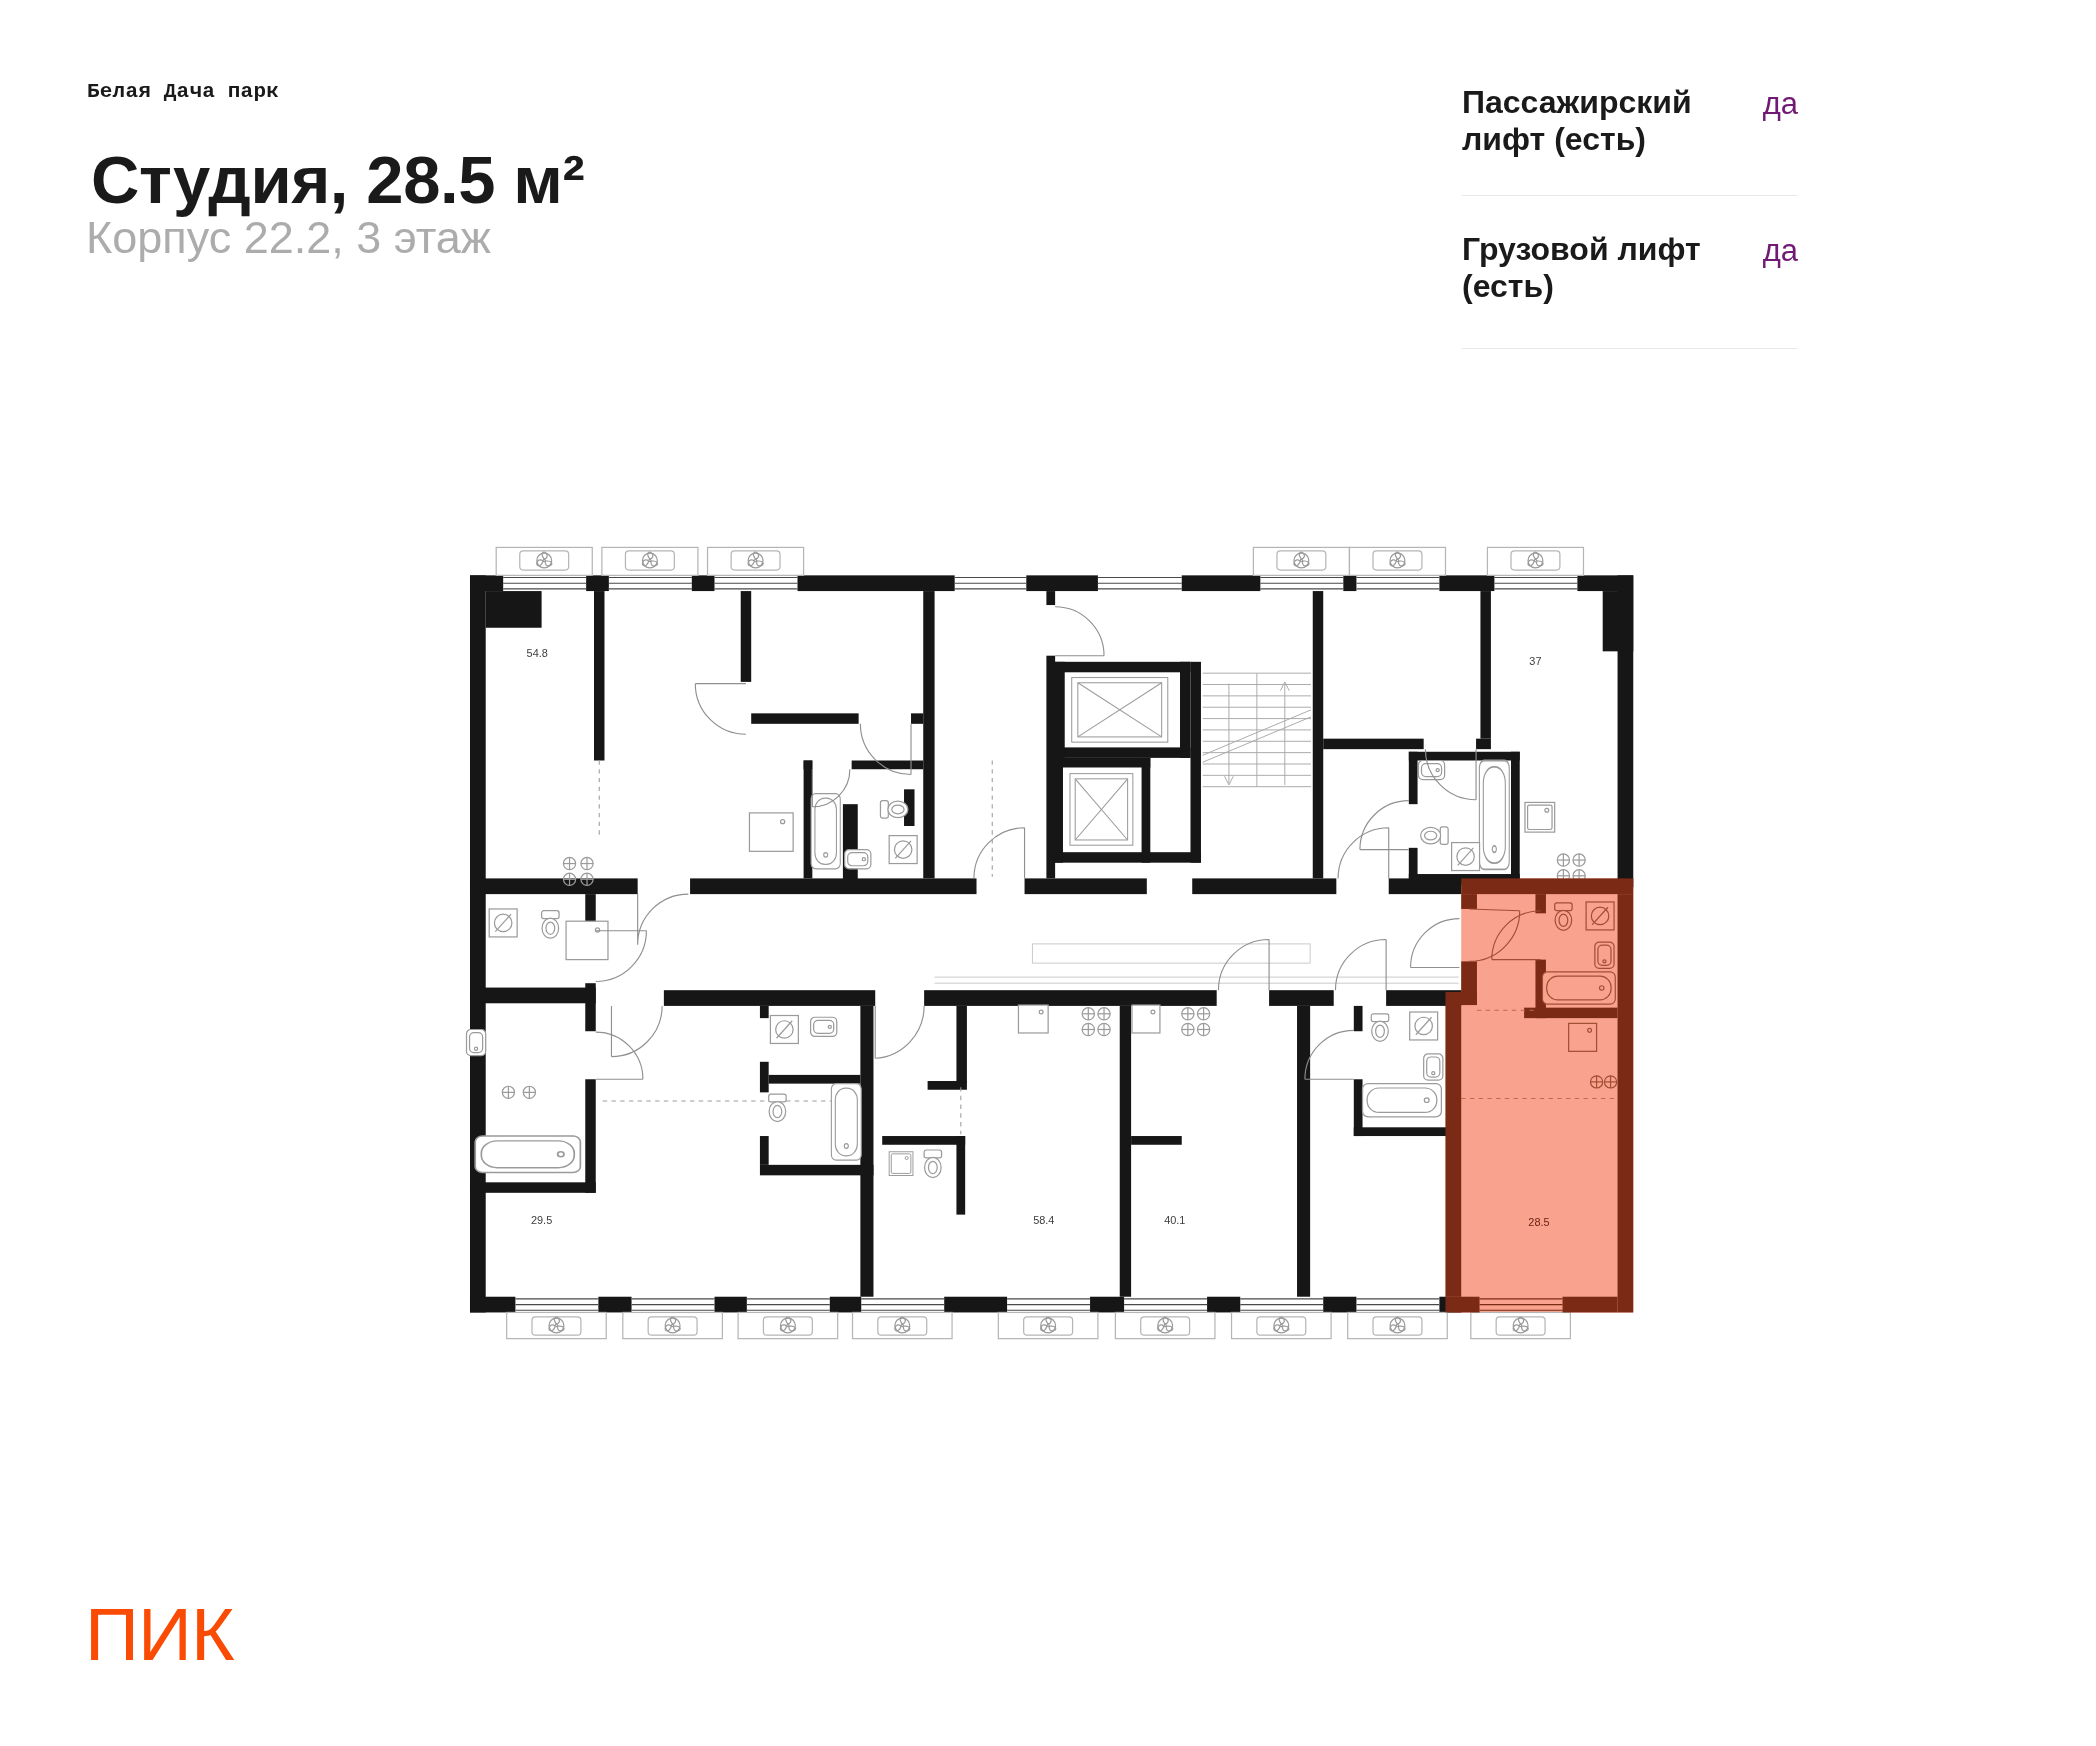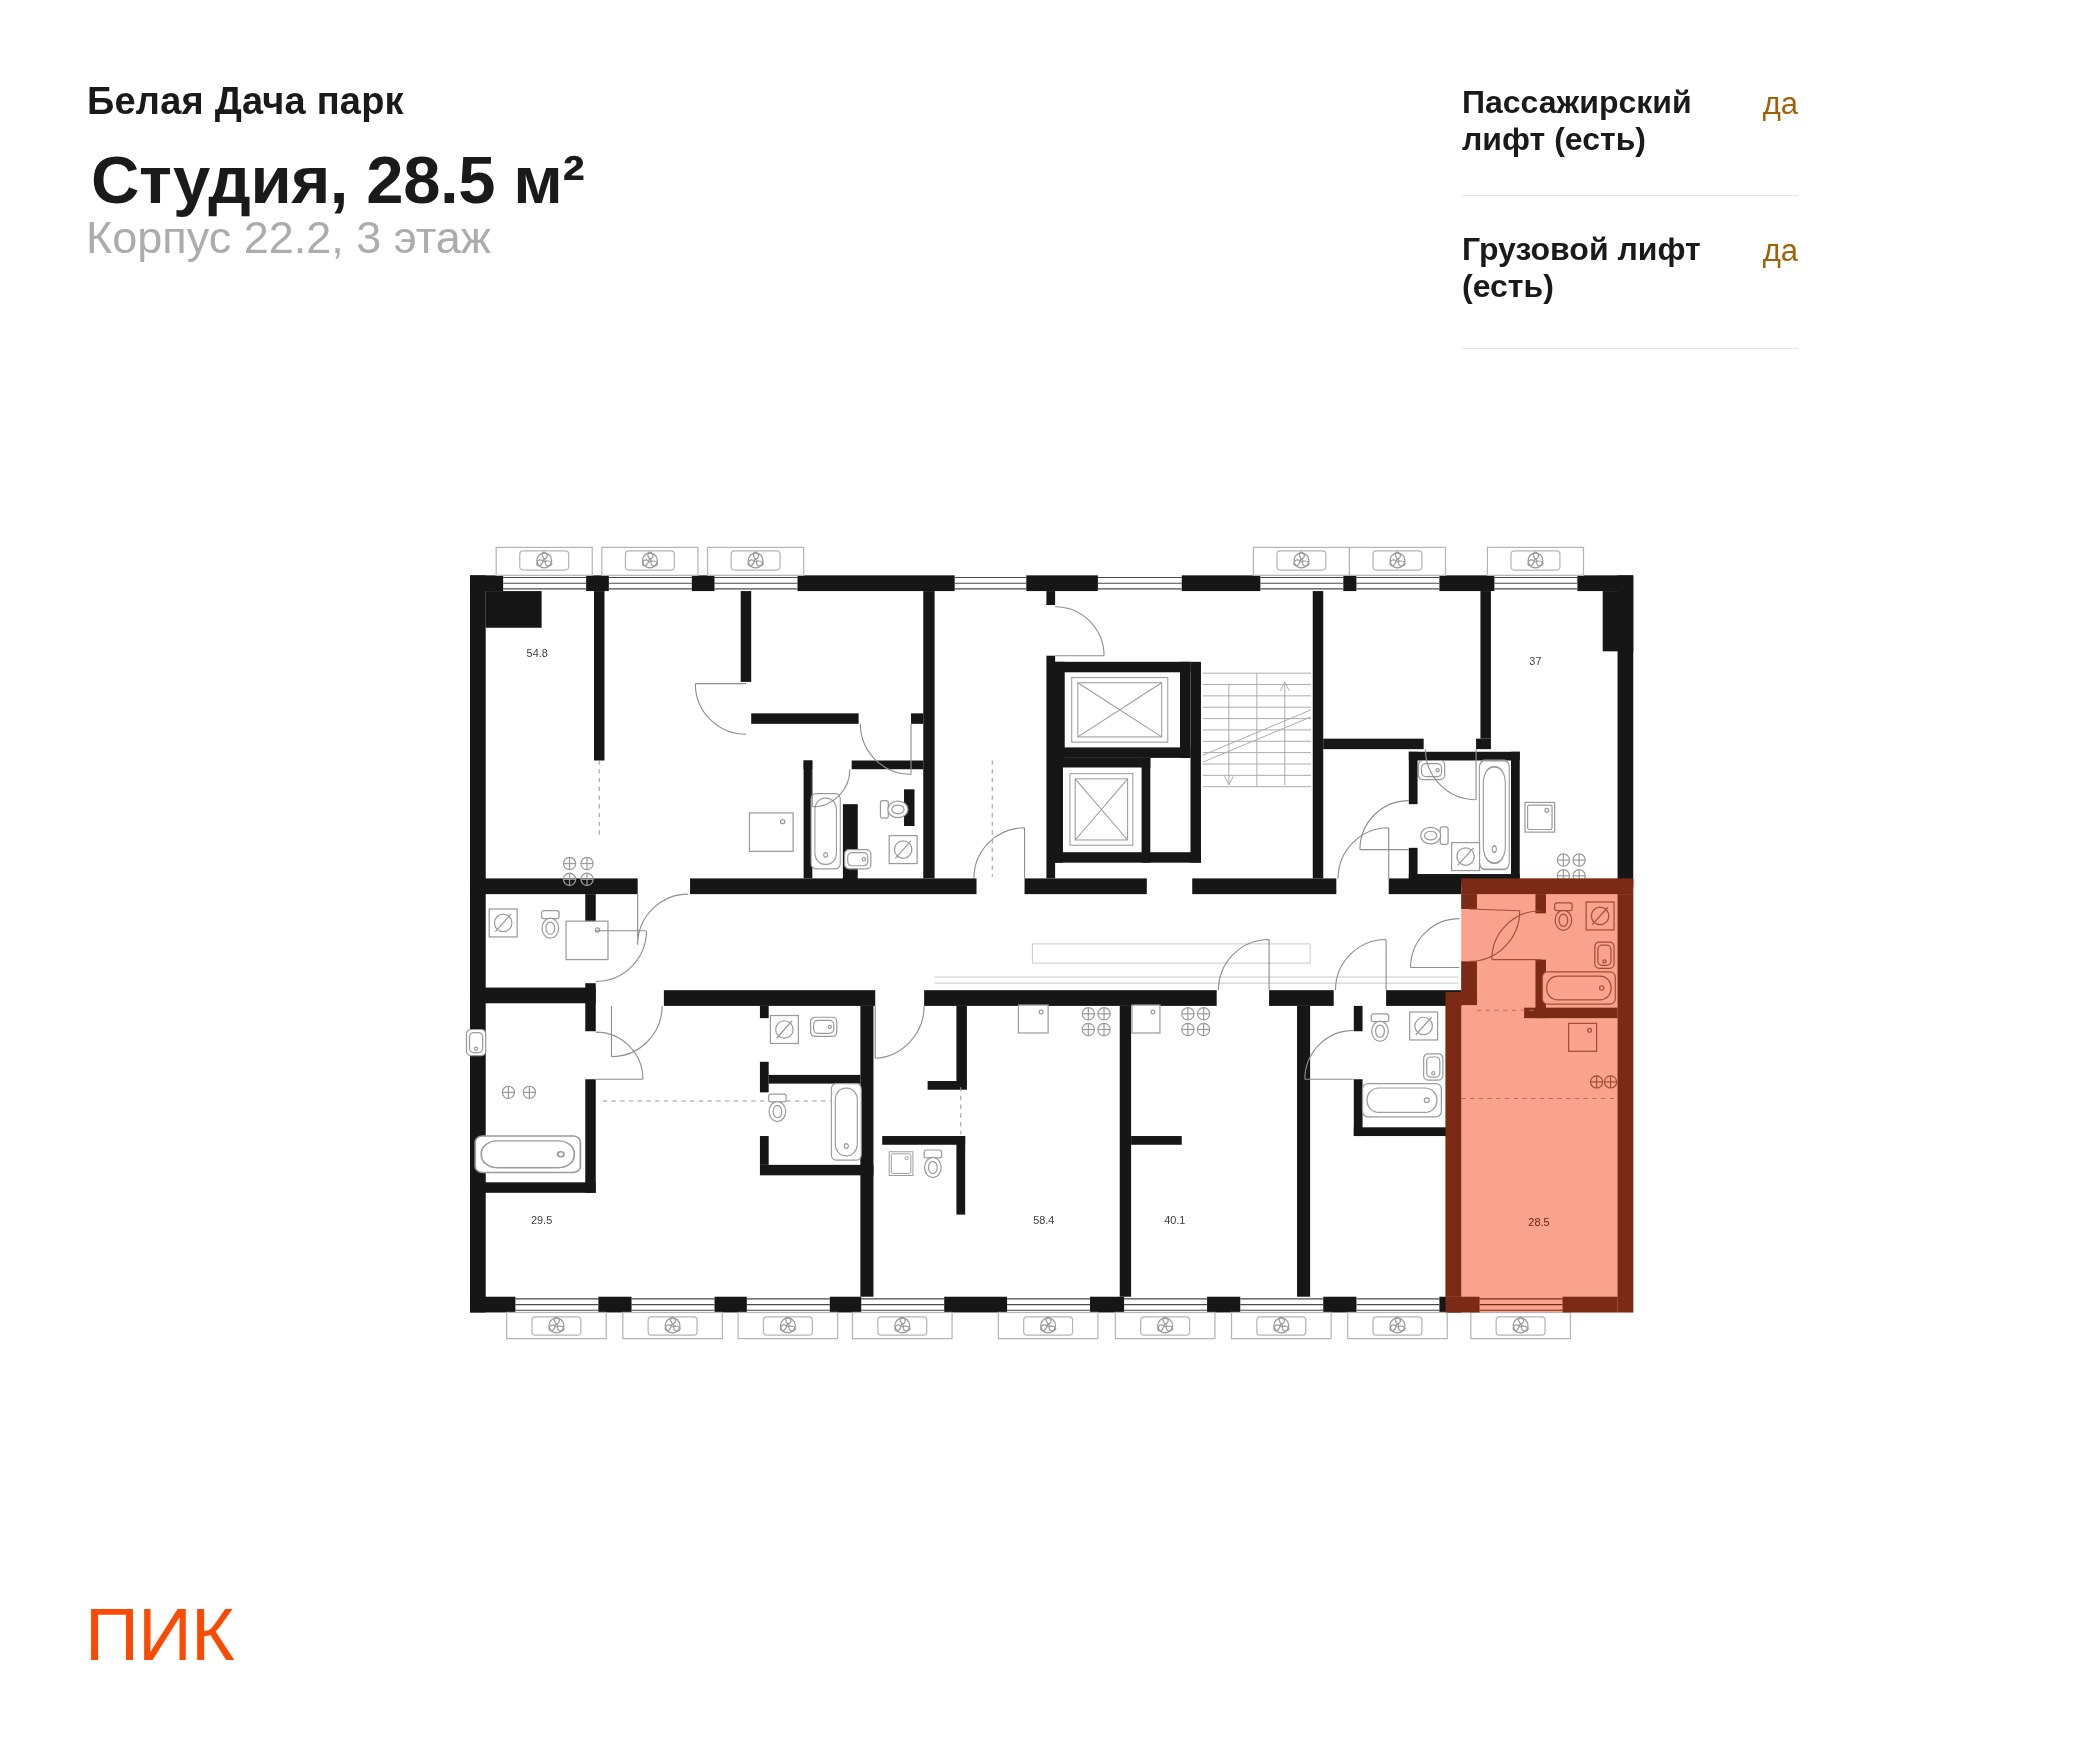--- a/index.html
+++ b/index.html
@@ -1,27 +1,27 @@
 <!DOCTYPE html>
 <html style="font-size:14px"><head>
 <meta charset="utf-8">
 <style>
   html,body{margin:0;padding:0;}
   body{width:2096px;height:1747px;position:relative;background:#ffffff;
        font-family:"Liberation Sans","DejaVu Sans",sans-serif;color:#1a1a1a;overflow:hidden;}
-  .project{position:absolute;left:87px;top:80px;font-size:38px;font-weight:700;letter-spacing:0.2px;}
+  .project{position:absolute;left:87px;top:80px;font-size:21px;font-weight:700;letter-spacing:0.2px;font-family:Liberation Mono, monospace;}
   .title{position:absolute;left:91px;top:141px;font-size:67px;font-weight:700;letter-spacing:-0.4px;}
   .subtitle{position:absolute;left:86px;top:212px;font-size:45px;font-weight:400;color:#acacac;}
   .info{position:absolute;left:1462px;top:84px;width:336px;}
   .info-row{display:flex;justify-content:space-between;align-items:flex-start;
             border-bottom:1.7px solid #e8e8e8;}
   .info-row.r1{padding-bottom:37px;}
   .info-row.r2{padding-top:35px;padding-bottom:43px;}
   .info-label{font-size:32px;font-weight:700;}
-  .info-value{font-size:31px;color:#a16207;padding-top:1.7px;}
+  .info-value{font-size:31px;color:#701a75;padding-top:1.7px;}
   .plan{position:absolute;left:463px;top:542px;}
   .logo{position:absolute;left:85px;top:1591px;font-size:75px;font-weight:400;
         color:#fa4b05;letter-spacing:-0.9px;}
   
   .w{fill:#161616;stroke:none;}                    
   .hw{fill:#7b2a16;stroke:none;}                   
   .hfill{fill:#f9a38e;stroke:none;}
   .fx{stroke:#9b9b9b;stroke-width:1.4;fill:#ffffff;}
   .fxn{stroke:#9b9b9b;stroke-width:1.4;fill:none;}
   .hfx{stroke:#a24e34;stroke-width:1.4;fill:#f9a38e;}

